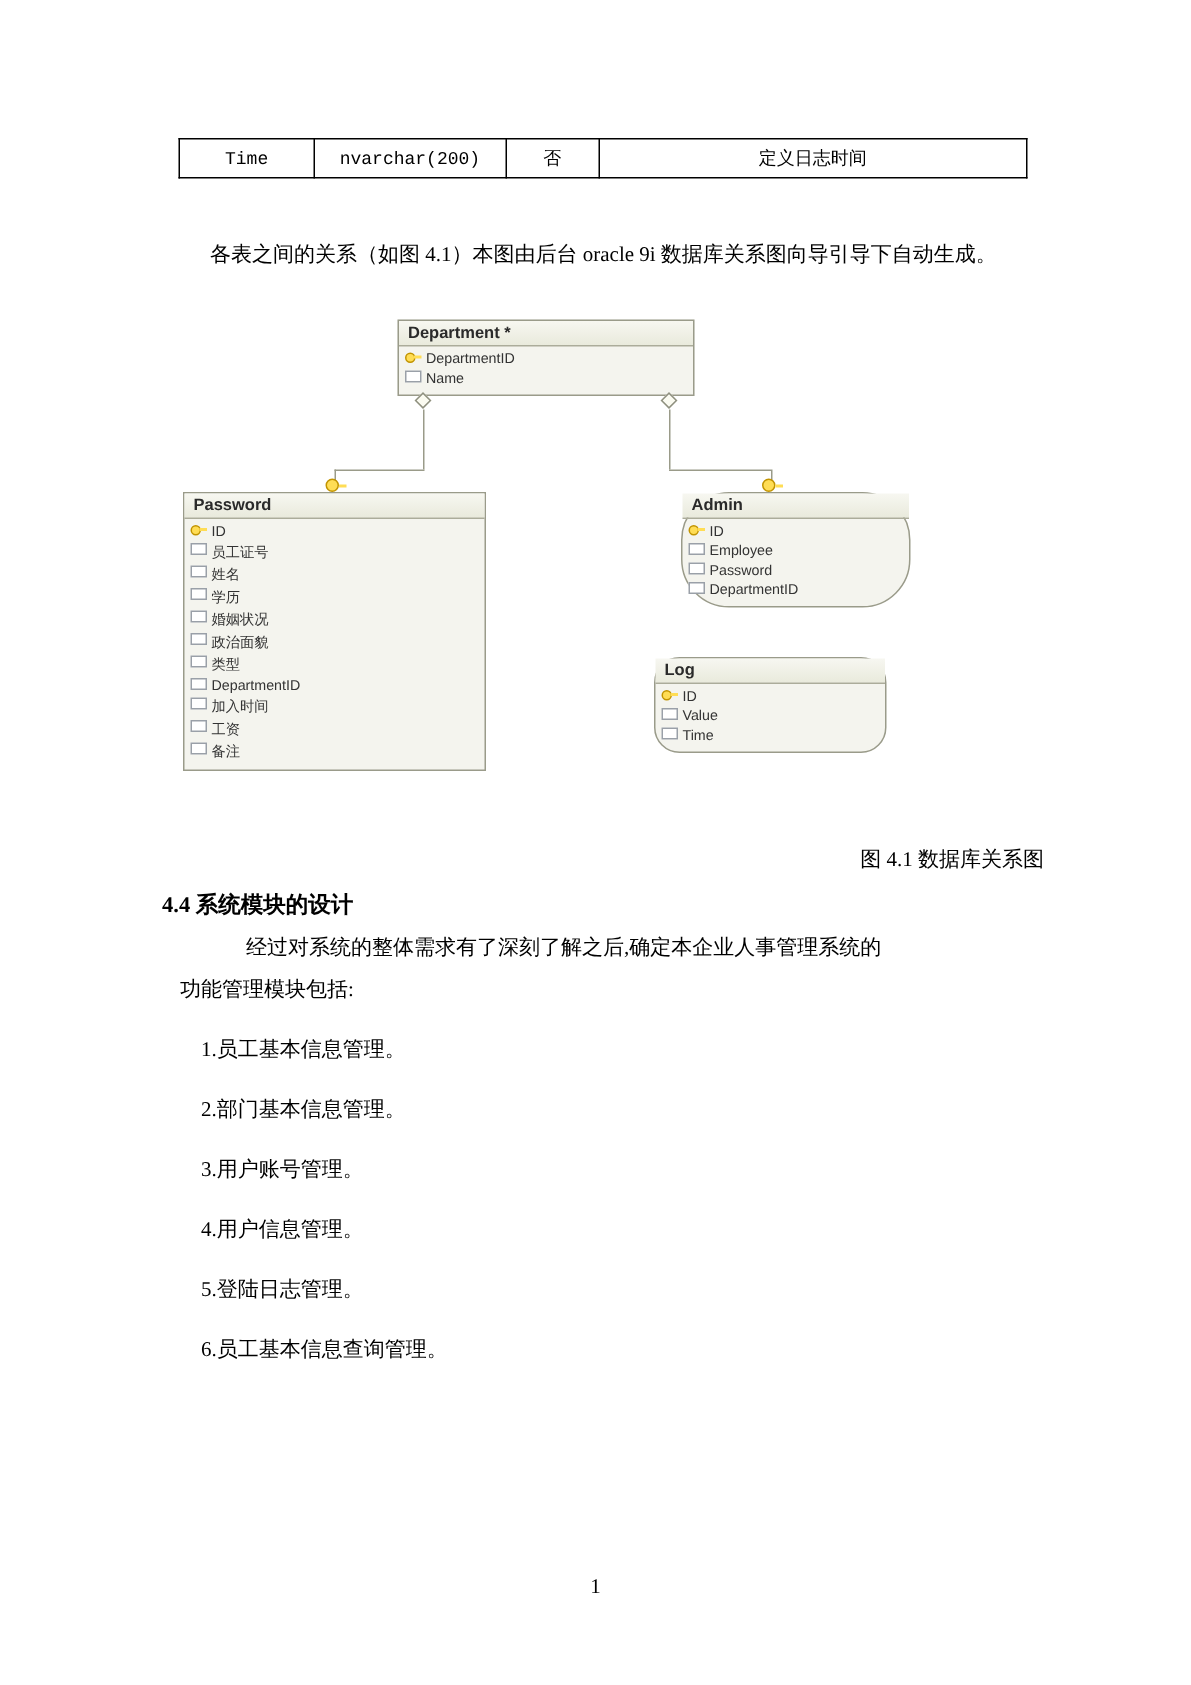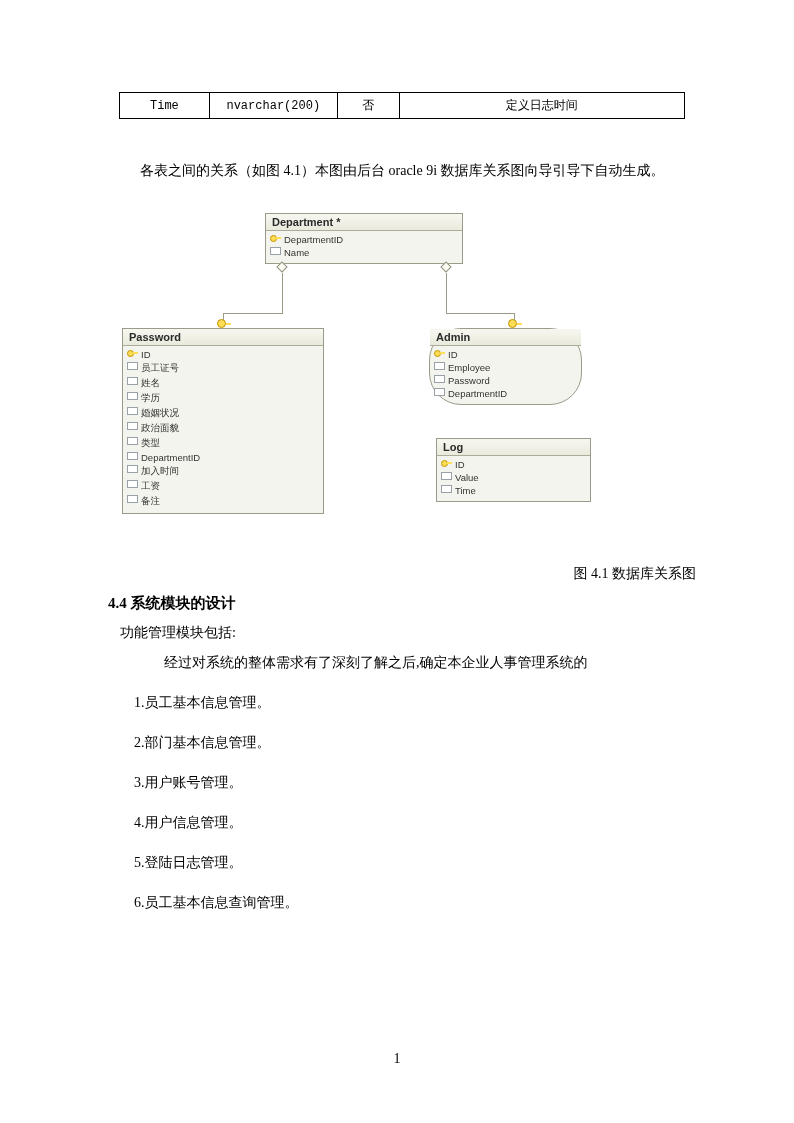--- a/index.html
+++ b/index.html
@@ -216,21 +216,21 @@
             <span class="ico col"></span>
             <span>工资</span>
           </div>
         <div class="fld">
             <span class="ico col"></span>
             <span>备注</span>
           </div>
       </div>
     </div>
 
-    <div class="ent" style="left:307px; top:115px; width:153px;border-radius:32px;">
+    <div class="ent" style="left:332px; top:115px; width:153px;border-radius:32px;">
       <div class="ent-title">Admin</div>
       <div class="ent-body">
         <div class="fld">
             <span class="ico key"></span>
             <span>ID</span>
           </div>
         <div class="fld">
             <span class="ico col"></span>
             <span>Employee</span>
           </div>
@@ -238,21 +238,21 @@
             <span class="ico col"></span>
             <span>Password</span>
           </div>
         <div class="fld">
             <span class="ico col"></span>
             <span>DepartmentID</span>
           </div>
       </div>
     </div>
 
-    <div class="ent" style="left:314px; top:225px; width:155px;">
+    <div class="ent" style="left:314px; top:225px; width:155px;border-radius:17px;">
       <div class="ent-title">Log</div>
       <div class="ent-body">
         <div class="fld">
             <span class="ico key"></span>
             <span>ID</span>
           </div>
         <div class="fld">
             <span class="ico col"></span>
             <span>Value</span>
           </div>
@@ -273,22 +273,22 @@
     <div class="ln" style="left:324px; top:60px; width:1px; height:40px;"></div>
     <div class="ln" style="left:324px; top:100px; width:68px; height:1px;"></div>
     <div class="ln" style="left:392px; top:100px; width:1px; height:8px;"></div>
     <div class="keydot" style="left:386px; top:106px;"></div>
 
   </div>
 
   <p class="para caption">图 4.1 数据库关系图</p>
 
   <h2 class="sect-h">4.4 系统模块的设计</h2>
+  <p class="para sect-intro">经过对系统的整体需求有了深刻了解之后,确定本企业人事管理系统的</p>
   <p class="para sub-intro">功能管理模块包括:</p>
-  <p class="para sect-intro">经过对系统的整体需求有了深刻了解之后,确定本企业人事管理系统的</p>
   <p class="para li">1.员工基本信息管理。</p>
   <p class="para li">2.部门基本信息管理。</p>
   <p class="para li">3.用户账号管理。</p>
   <p class="para li">4.用户信息管理。</p>
   <p class="para li">5.登陆日志管理。</p>
   <p class="para li">6.员工基本信息查询管理。</p>
 
 </div>
 
 <div class="page-num">1</div>

